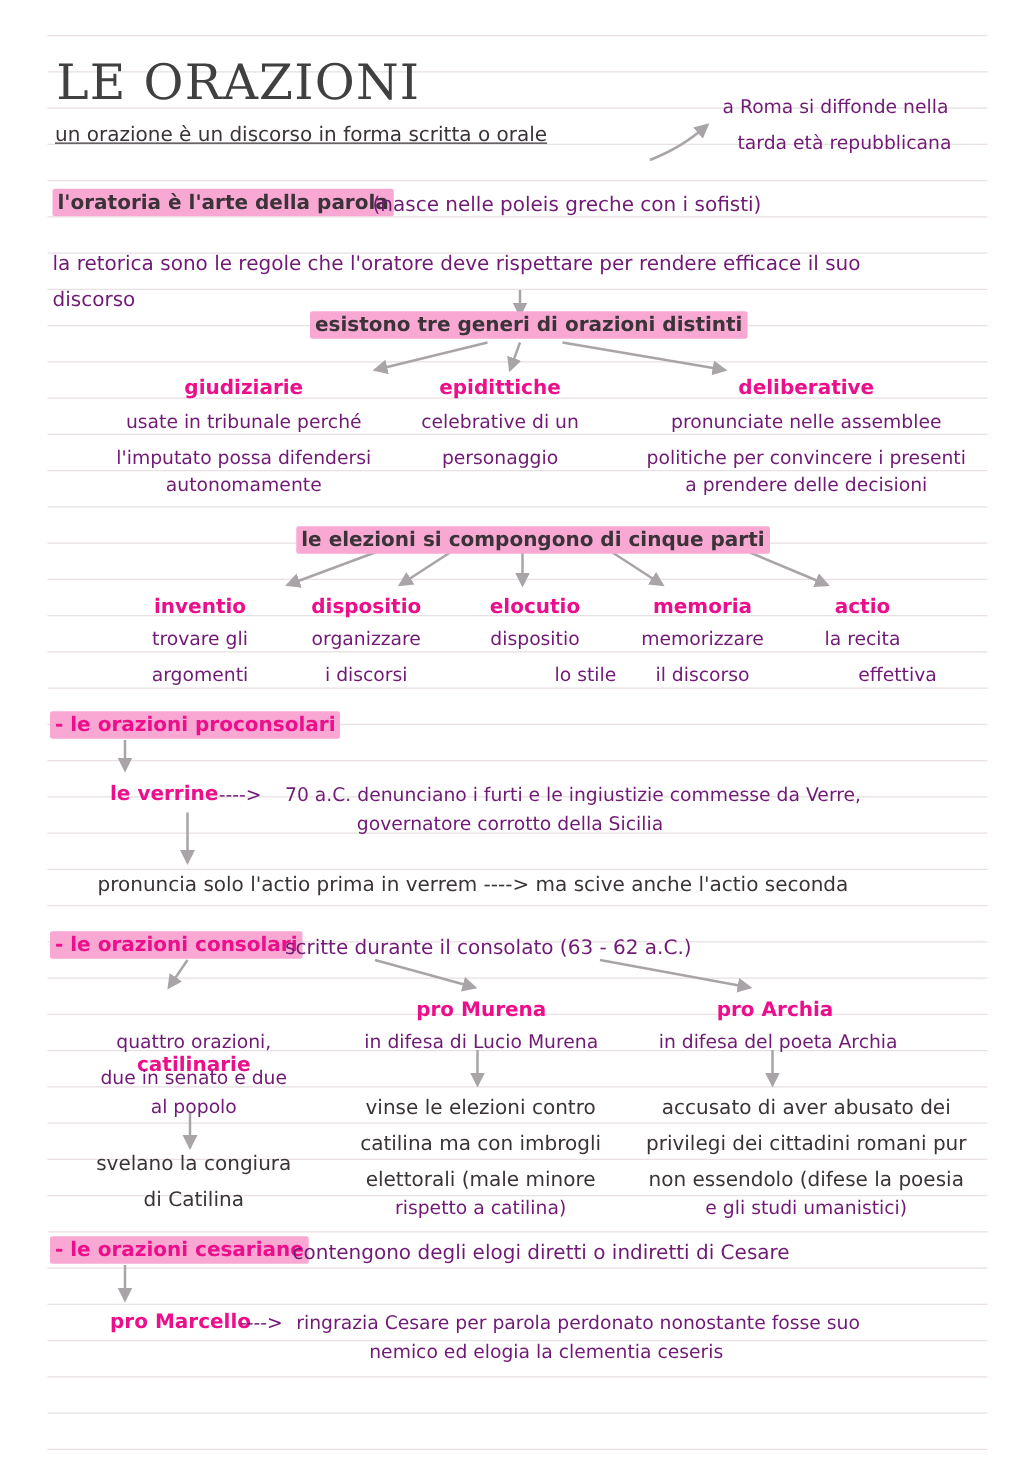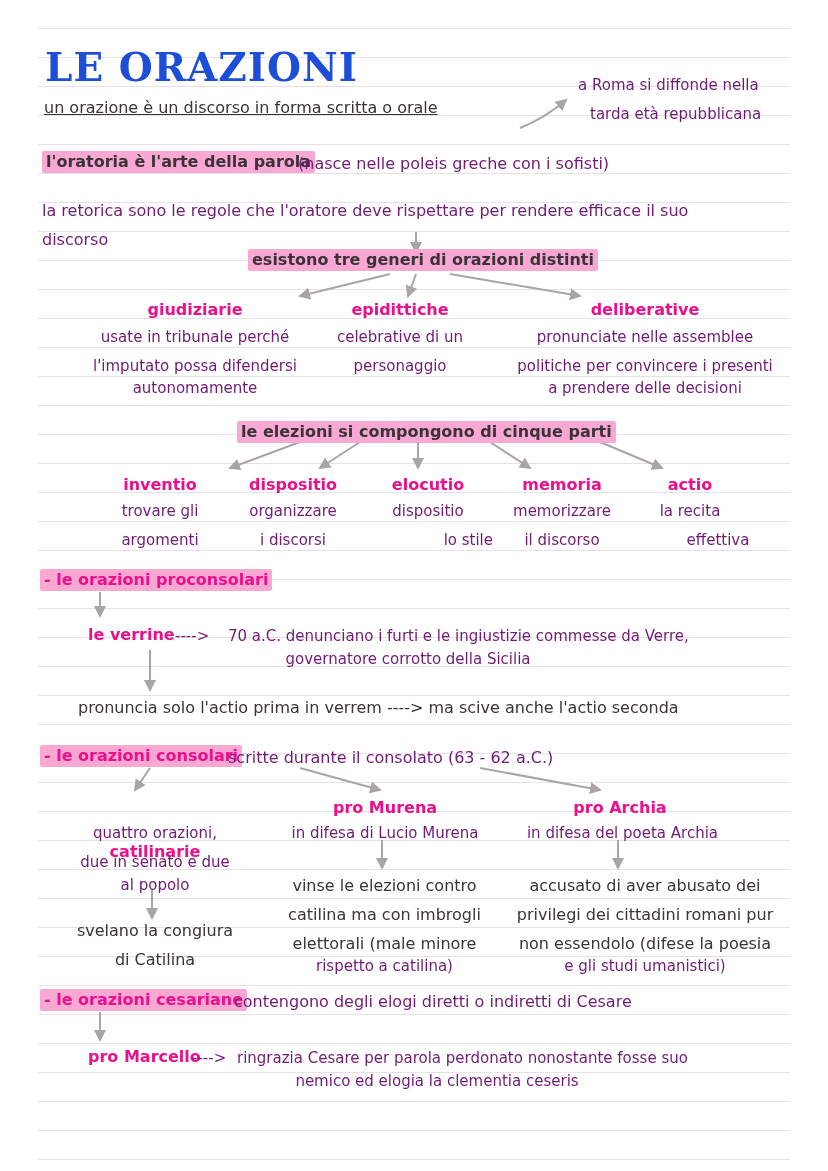--- a/index.html
+++ b/index.html
@@ -34,23 +34,23 @@
     left: 0; top: 0;
     width: 828px; height: 1171px;
     z-index: 2;
   }
   .el {
     position: absolute;
     box-sizing: border-box;
   }
   .title {
     font-family: "DejaVu Serif", serif;
-    color: #1d4ed8;
+    color: #404040;
     font-size: 39px;
-    font-weight: bold;
+    font-weight: normal;
     letter-spacing: 1px;
   }
   .grey {
     color: #701a75;
   }
   .dark {
     color: #3a3338;
   }
   .pink {
     color: #ec0f8c;

